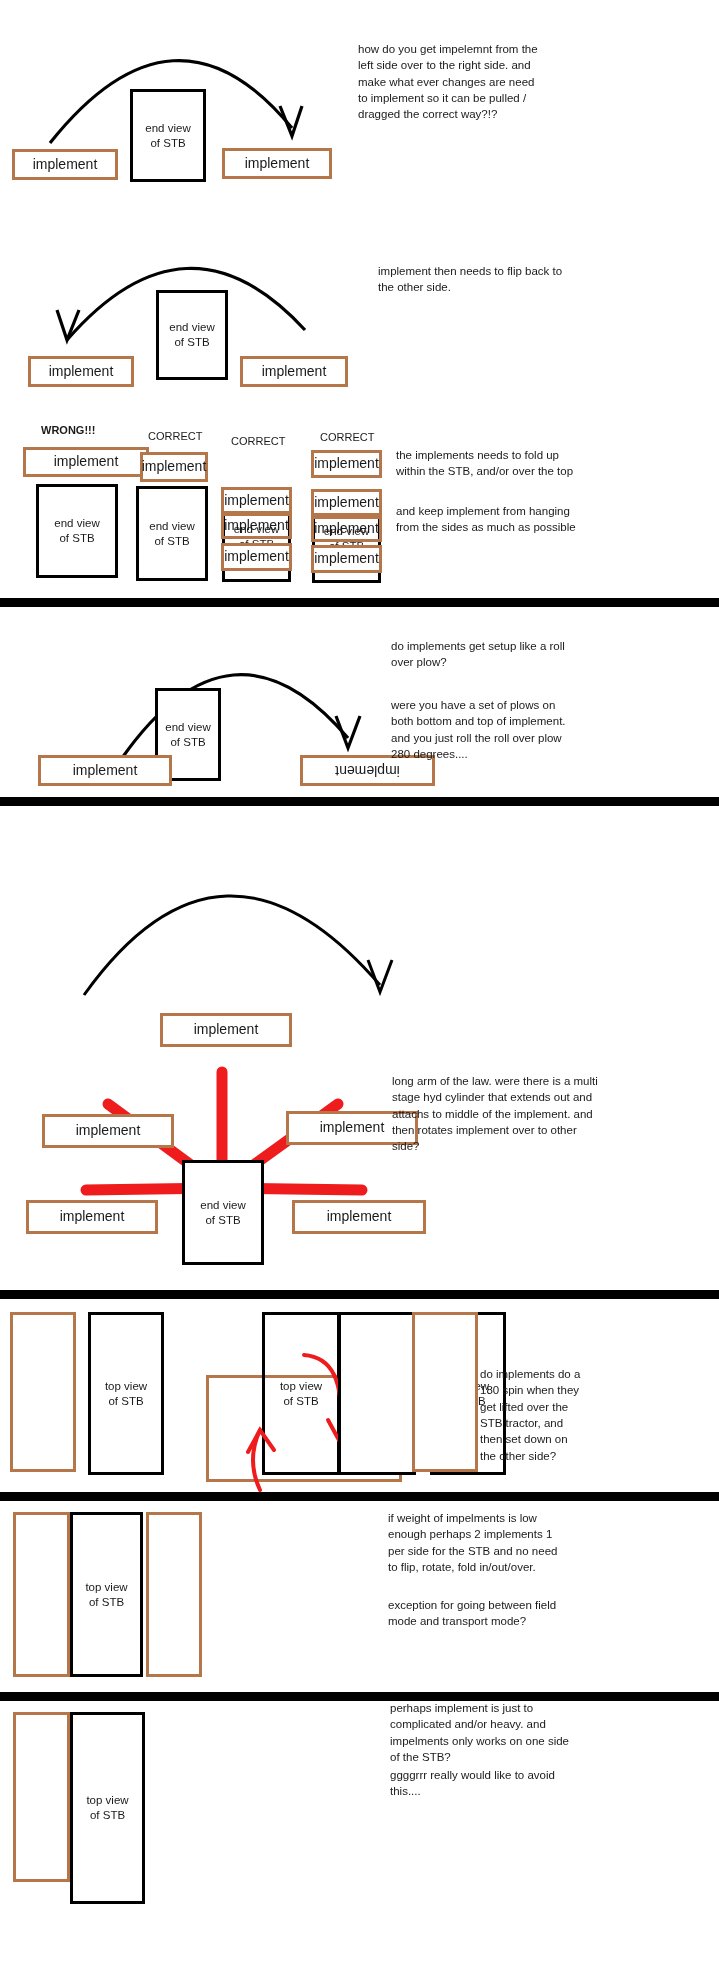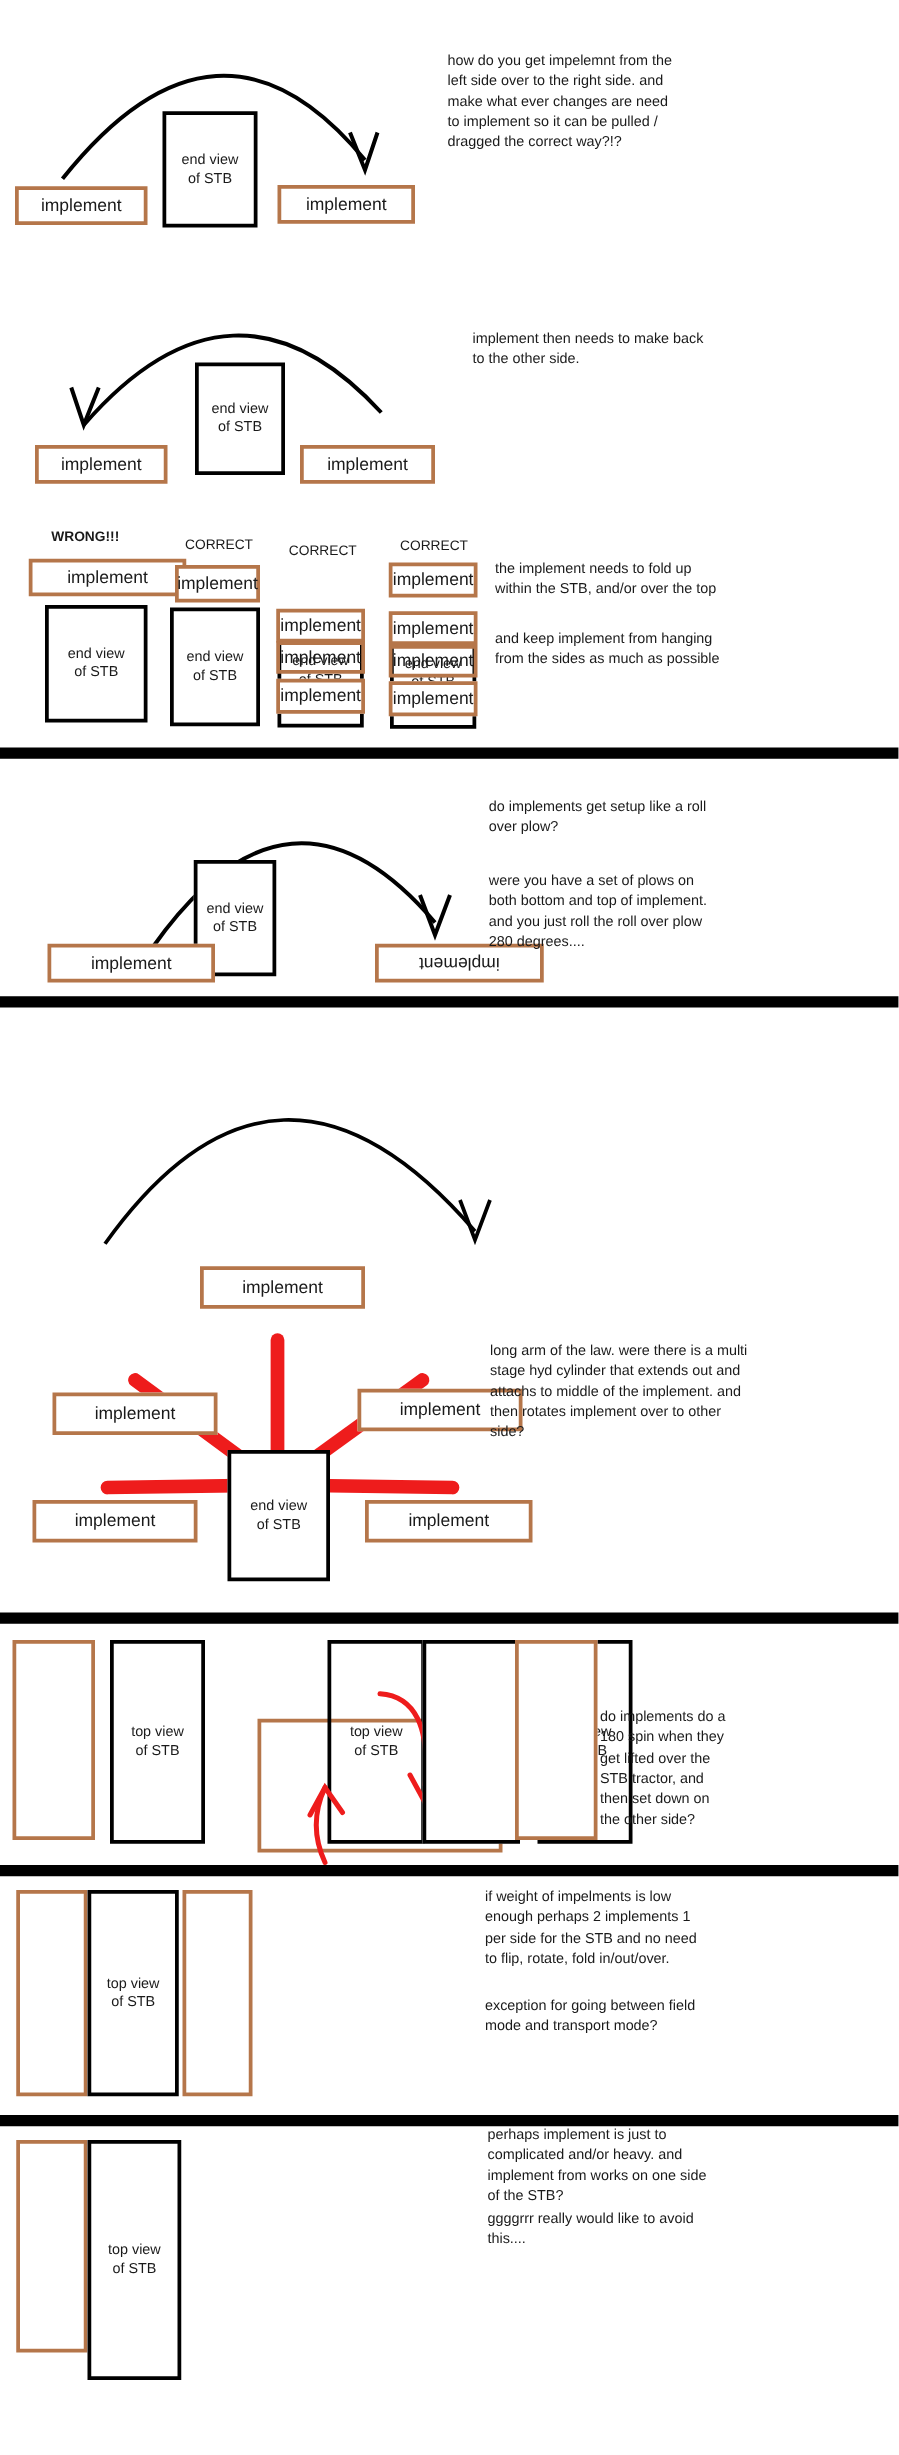--- a/index.html
+++ b/index.html
@@ -90,21 +90,21 @@
   <div class="stb" style="left:156px;top:290px;width:72px;height:90px;">
     <span>end view</span>
     <span>of STB</span>
   </div>
   <div class="impl" style="left:28px;top:356px;width:106px;height:31px;">
     <span>implement</span>
   </div>
   <div class="impl" style="left:240px;top:356px;width:108px;height:31px;">
     <span>implement</span>
   </div>
-  <div class="note" style="left:378px;top:263px;width:190px;">implement then needs to make back to the other side.</div>
+  <div class="note" style="left:378px;top:263px;width:190px;">implement then needs to flip back to the other side.</div>
 
   <div class="hdr" style="left:41px;top:424px;font-weight:bold;">WRONG!!!</div>
   <div class="hdr" style="left:148px;top:430px;">CORRECT</div>
   <div class="hdr" style="left:231px;top:435px;">CORRECT</div>
   <div class="hdr" style="left:320px;top:431px;">CORRECT</div>
 
   <div class="impl" style="left:23px;top:447px;width:126px;height:30px;">
     <span>implement</span>
   </div>
   <div class="stb" style="left:36px;top:484px;width:82px;height:94px;">
@@ -144,21 +144,21 @@
   <div class="impl ontop" style="left:311px;top:489px;width:71px;height:27px;">
     <span>implement</span>
   </div>
   <div class="impl ontop" style="left:311px;top:516px;width:71px;height:26px;background:transparent;">
     <span>implement</span>
   </div>
   <div class="impl ontop" style="left:311px;top:545px;width:71px;height:28px;">
     <span>implement</span>
   </div>
 
-  <div class="note" style="left:396px;top:447px;width:178px;">the implement needs to fold up within the STB, and/or over the top</div>
+  <div class="note" style="left:396px;top:447px;width:178px;">the implements needs to fold up within the STB, and/or over the top</div>
   <div class="note" style="left:396px;top:503px;width:190px;">and keep implement from hanging from the sides as much as possible</div>
 
   <div class="divider" style="top:598px;width:719px;"></div>
 
   <svg class="arcsvg" style="left:110px;top:620px;" width="250" height="145">
     <path d="M 12 138 Q 122 -18 238 118" stroke="#000" stroke-width="3.2" fill="none"></path>
     <path d="M 226 96 L 238 128 L 250 96" stroke="#000" stroke-width="3.2" fill="none"></path>
   </svg>
   <div class="stb" style="left:155px;top:688px;width:66px;height:93px;">
     <span>end view</span>
@@ -251,16 +251,16 @@
   <div class="note" style="left:388px;top:1510px;width:178px;">if weight of impelments is low enough perhaps 2 implements 1 per side for the STB and no need to flip, rotate, fold in/out/over.</div>
   <div class="note" style="left:388px;top:1597px;width:182px;">exception  for going between field mode and transport mode?</div>
 
   <div class="divider" style="top:1692px;width:719px;"></div>
 
   <div class="impl" style="left:13px;top:1712px;width:57px;height:170px;"></div>
   <div class="stb" style="left:70px;top:1712px;width:75px;height:192px;">
     <span>top view</span>
     <span>of STB</span>
   </div>
-  <div class="note" style="left:390px;top:1700px;width:180px;">perhaps implement is just to complicated and/or heavy. and implement from works on one side of the STB?</div>
+  <div class="note" style="left:390px;top:1700px;width:180px;">perhaps implement is just to complicated and/or heavy. and impelments only works on one side of the STB?</div>
   <div class="note" style="left:390px;top:1767px;width:180px;">ggggrrr really would like to avoid this....</div>
 
 </div>
 
 </body></html>

